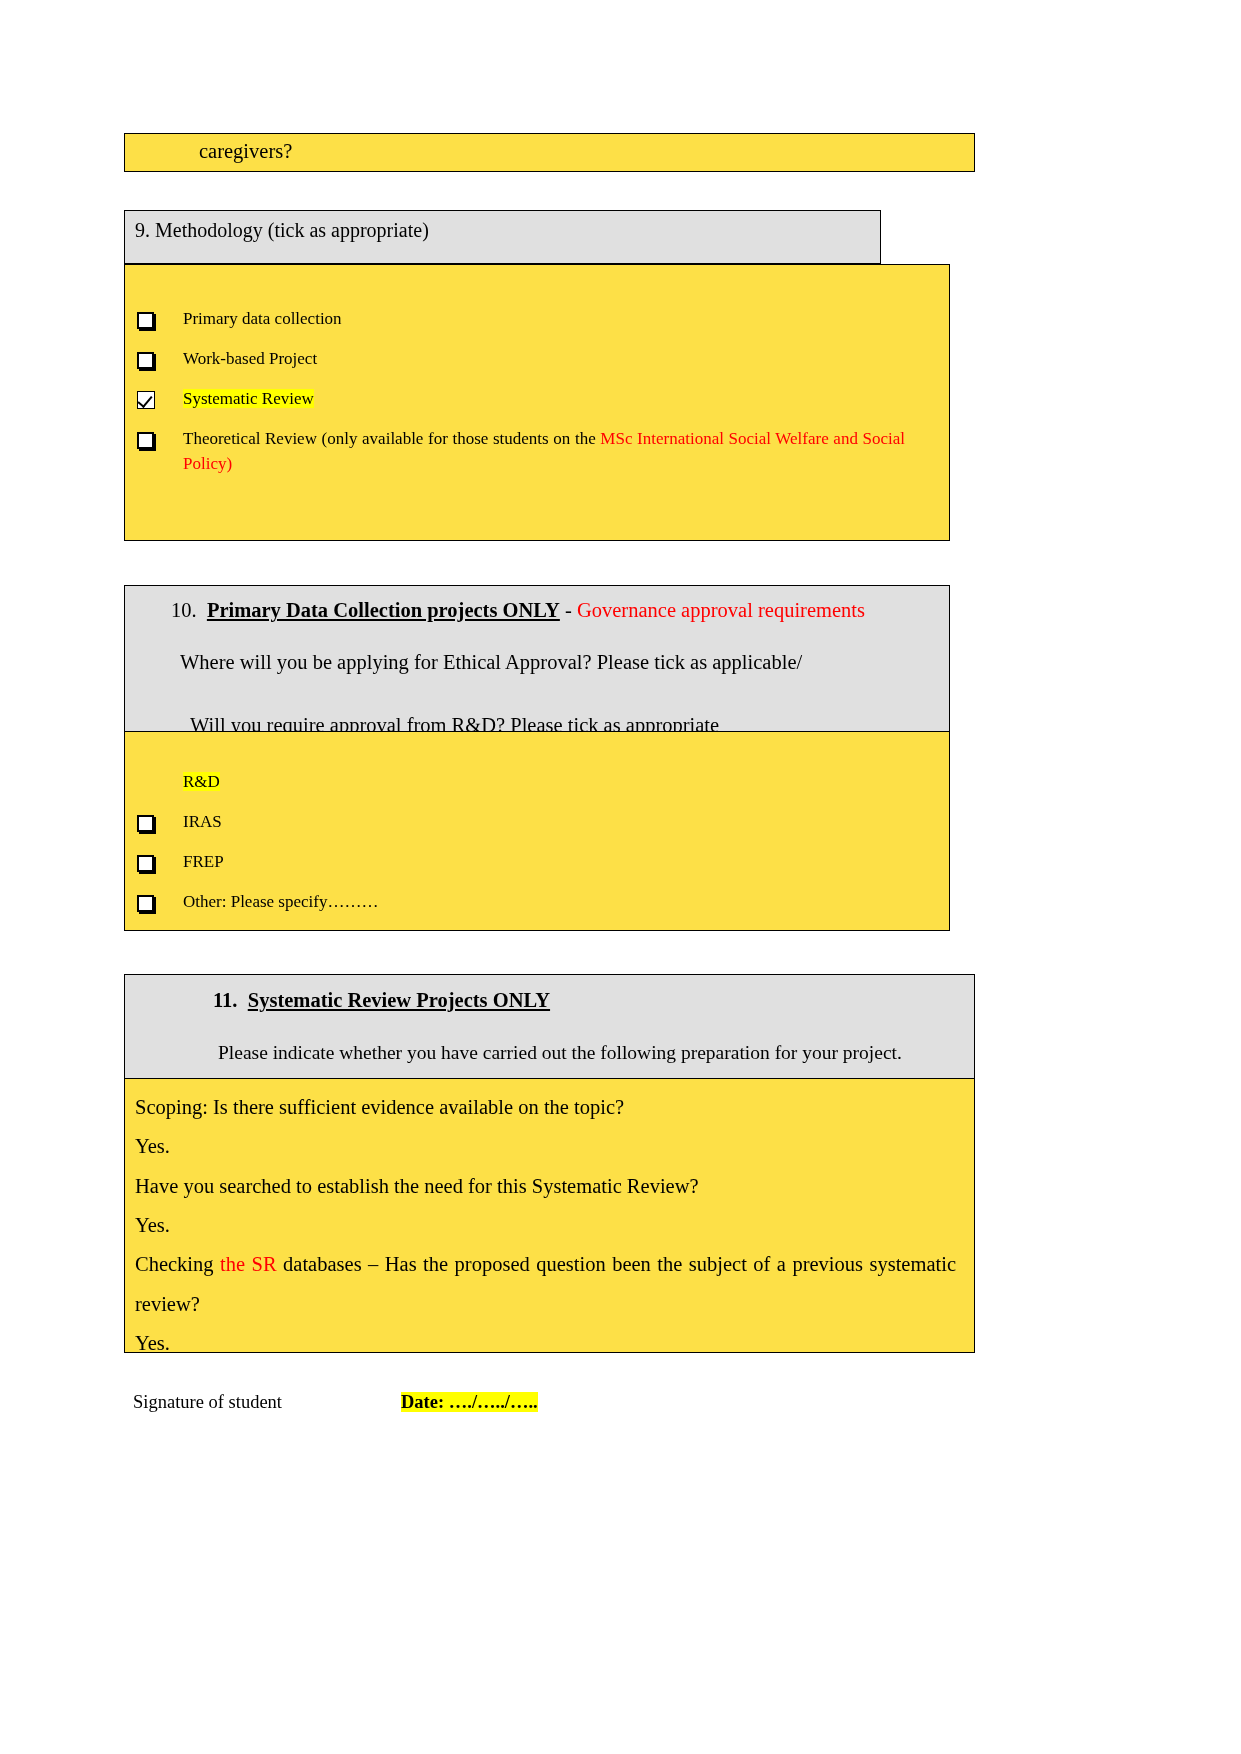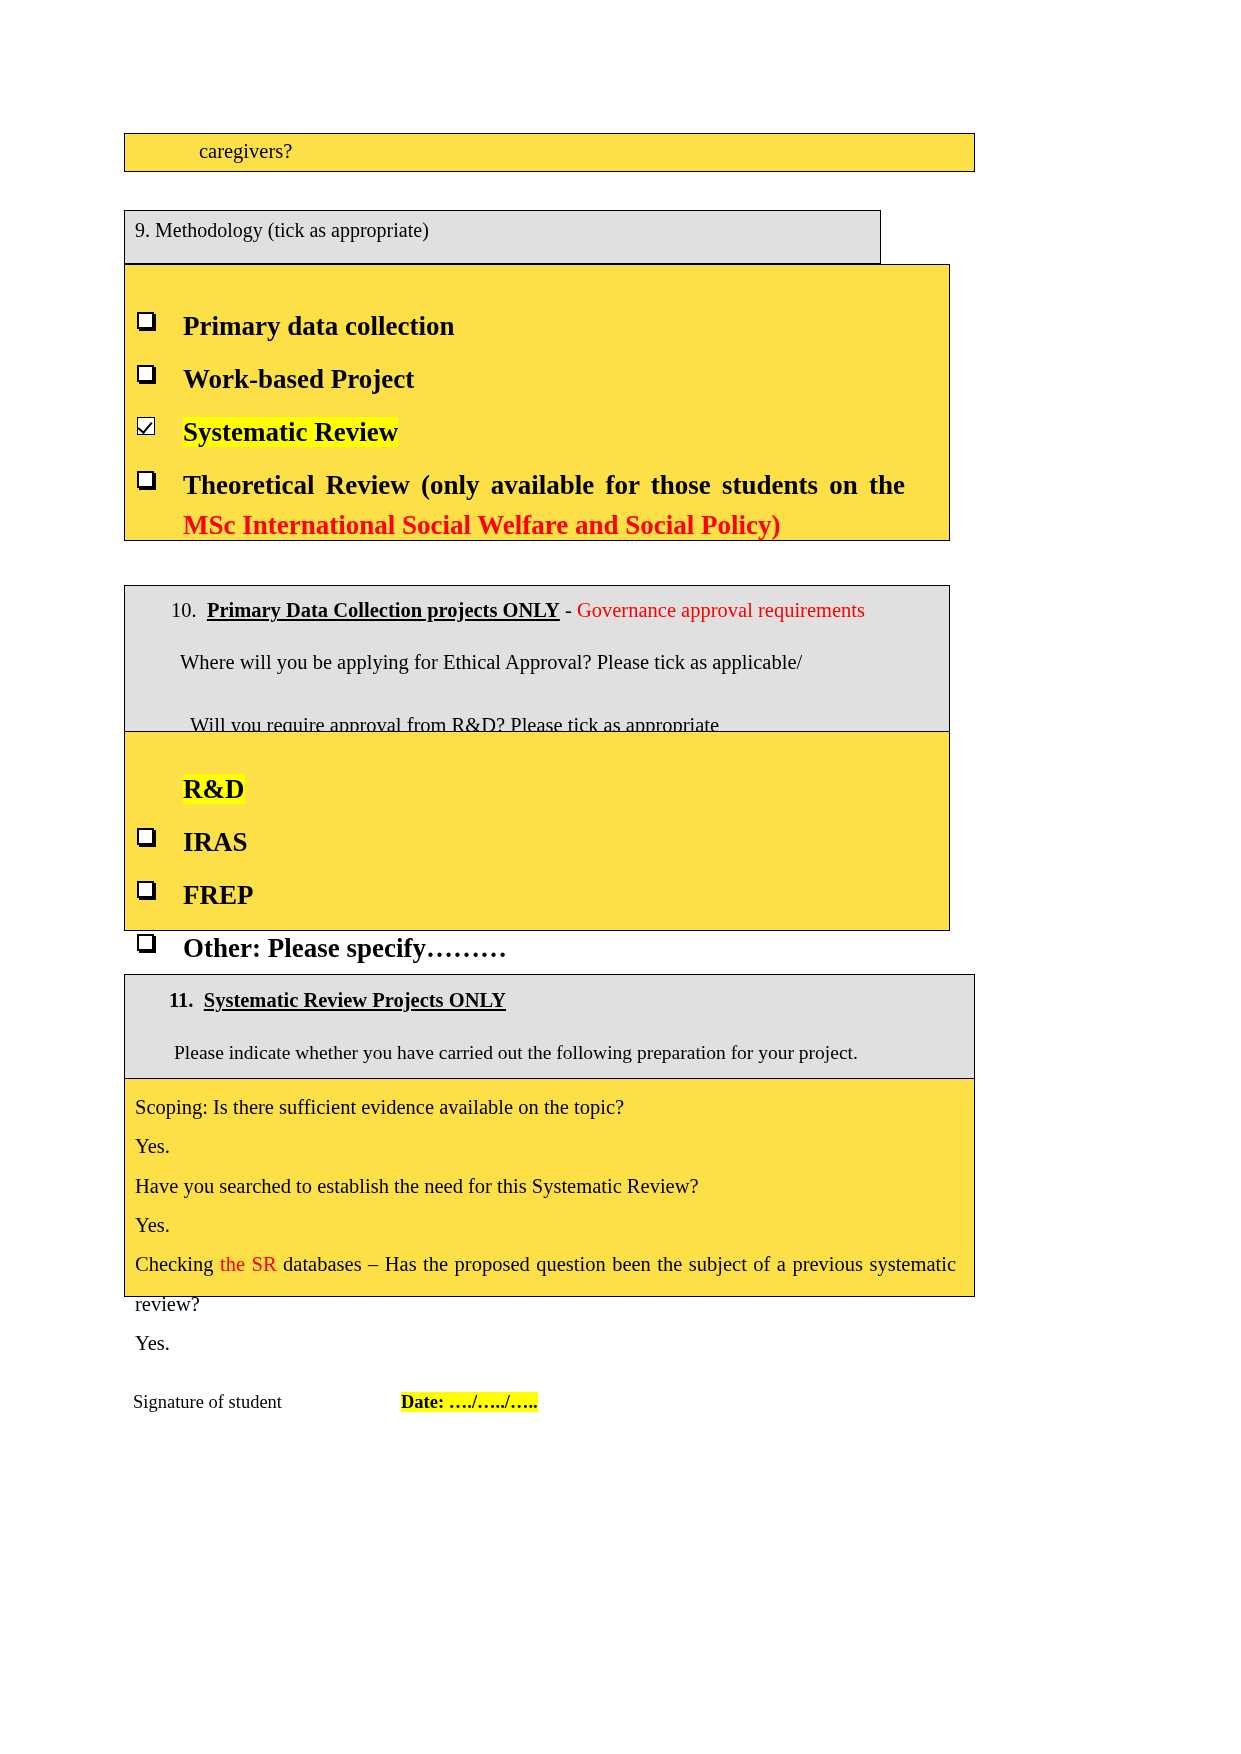--- a/index.html
+++ b/index.html
@@ -86,23 +86,22 @@
     left: 3px;
     top: 1px;
     width: 6px;
     height: 12px;
     border-right: 2px solid #000;
     border-bottom: 2px solid #000;
     transform: rotate(40deg);
   }
   .ck-label {
     flex: 1 1 auto;
-    font-size: 27px;
+    font-size: 17px;
     line-height: 1.45;
-    font-weight: bold;
   }
 
   
   #carryover-box {
     left: 124px; top: 133px; width: 851px; height: 39px;
   }
   #carryover-box .txt {
     padding: 6px 0 0 74px;
     font-size: 20.5px;
   }
@@ -119,24 +118,24 @@
 
   #q10-head {
     left: 124px; top: 585px; width: 826px; height: 165px;
   }
   #q10-body {
     left: 124px; top: 731px; width: 826px; height: 200px;
   }
   #q10-body .inner { padding: 38px 0 0 0; }
 
   #q11-head {
-    left: 124px; top: 974px; width: 851px; height: 132px;
+    left: 124px; top: 974px; width: 851px; height: 132px; padding-left: 44px;
   }
   #q11-body {
-    left: 124px; top: 1078px; width: 851px; height: 219px;
+    left: 124px; top: 1078px; width: 851px; height: 275px;
   }
   #q11-body .inner { padding: 9px 18px 0 10px; }
 
   .q11-line { font-size: 20.5px; line-height: 1.92; }
 
   #sign-row {
     position: absolute;
     left: 133px; top: 1392px; width: 700px;
     font-size: 18.5px;
   }

